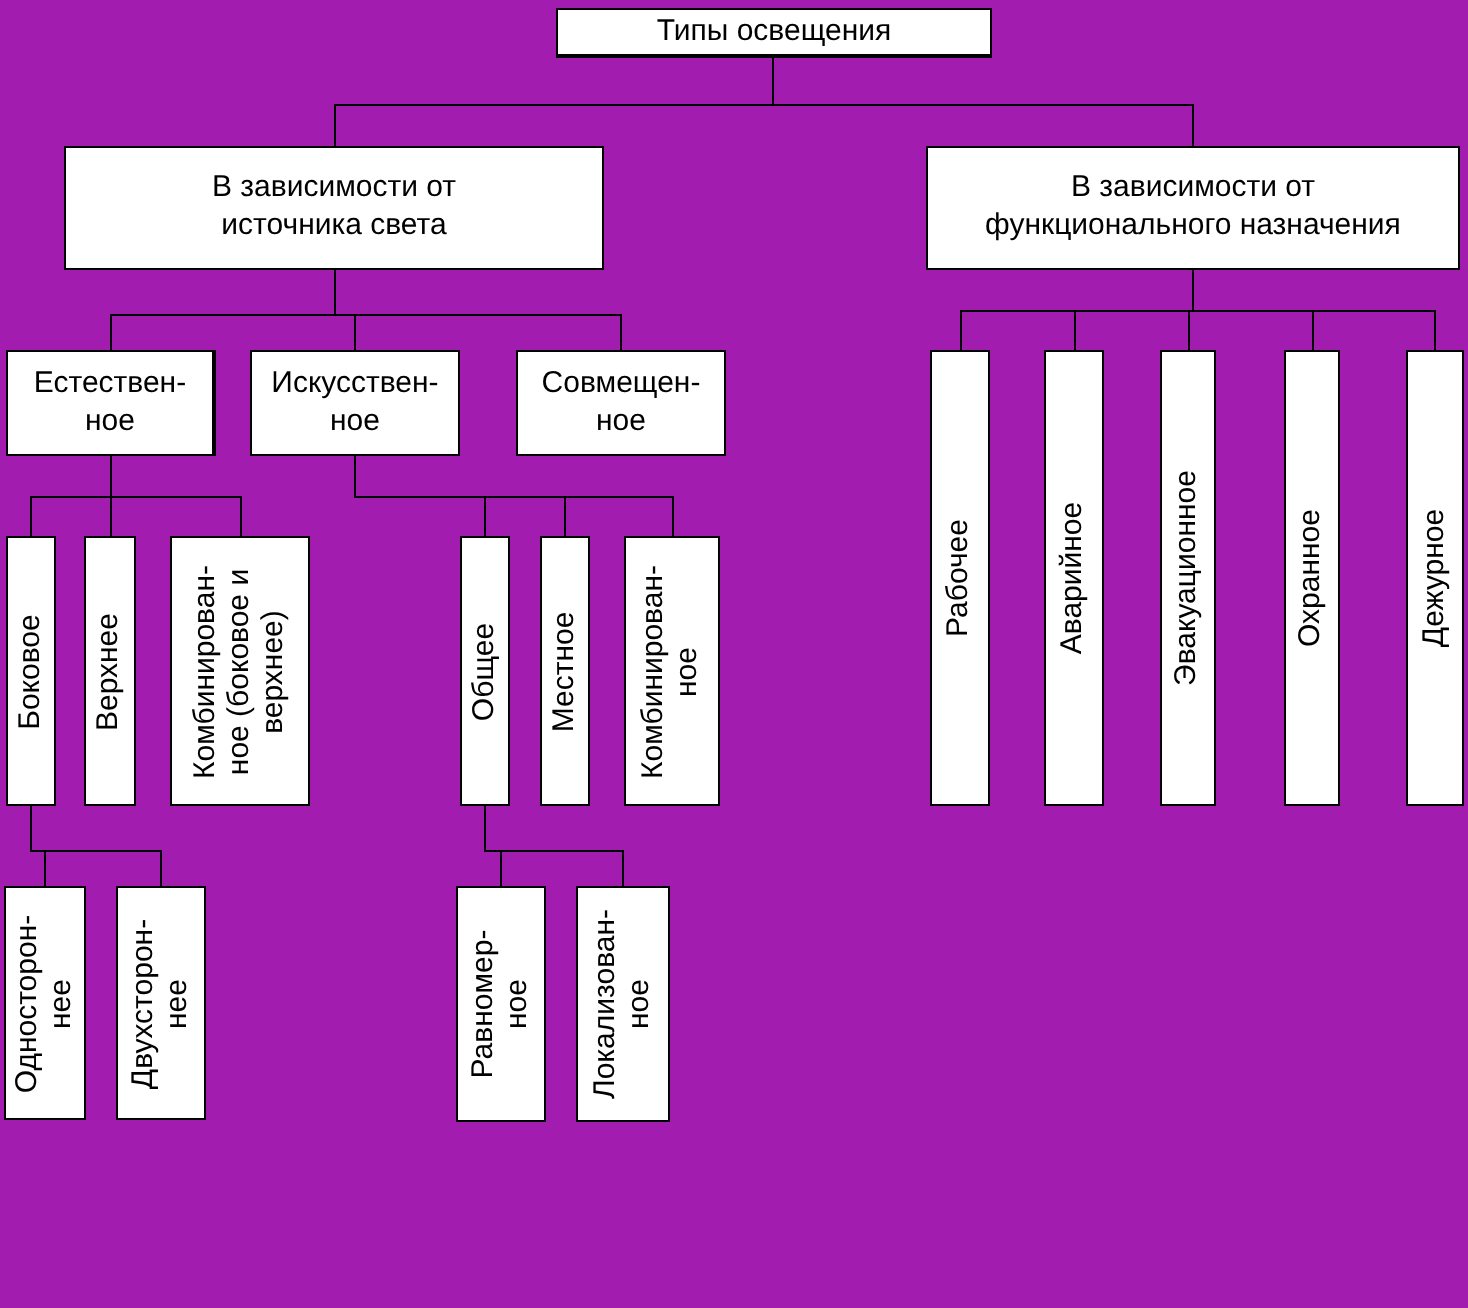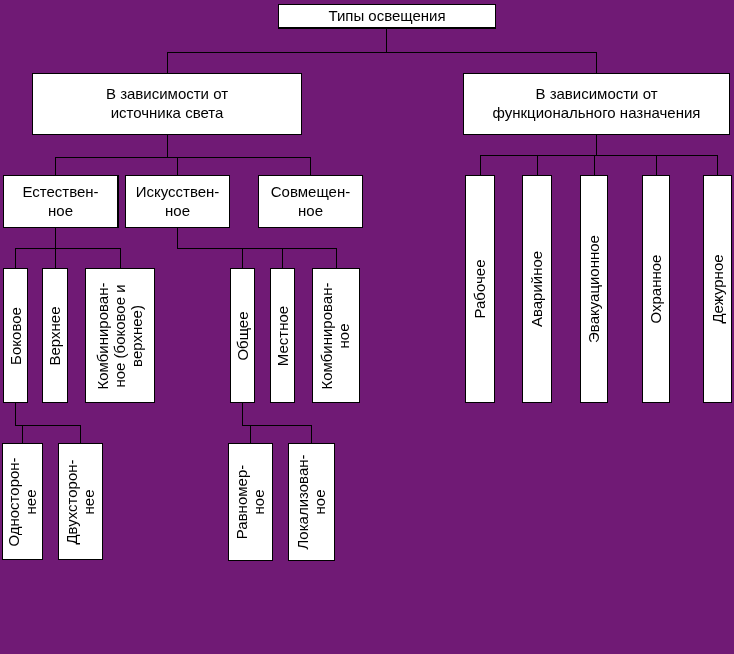--- a/index.html
+++ b/index.html
@@ -1,20 +1,20 @@
 <!DOCTYPE html>
 <html><head>
 <meta charset="utf-8">
 <style>
   html, body { margin: 0; padding: 0; background: #ffffff; }
   .canvas {
     position: relative;
     width: 734px;
     height: 654px;
-    background: #701a75;
+    background: #a21caf;
     font-family: "Liberation Sans", sans-serif;
     font-size: 15px;
     color: #000000;
     overflow: hidden;
   }
   .box {
     position: absolute;
     box-sizing: border-box;
     border: 1px solid #000000;
     background: #ffffff;
@@ -54,21 +54,21 @@
 
   <div class="box" style="left:32px; top:73px; width:270px; height:62px;">
     <span class="lbl">В зависимости от
 источника света</span>
   </div>
   <div class="box" style="left:463px; top:73px; width:267px; height:62px;">
     <span class="lbl">В зависимости от
 функционального назначения</span>
   </div>
 
-  <div class="box shadow-r" style="left:3px; top:175px; width:116px; height:53px;">
+  <div class="box shadow-r" style="left:3px; top:175px; width:105px; height:53px;">
     <span class="lbl">Естествен-
 ное</span>
   </div>
   <div class="box" style="left:125px; top:175px; width:105px; height:53px;">
     <span class="lbl">Искусствен-
 ное</span>
   </div>
   <div class="box" style="left:258px; top:175px; width:105px; height:53px;">
     <span class="lbl">Совмещен-
 ное</span>

